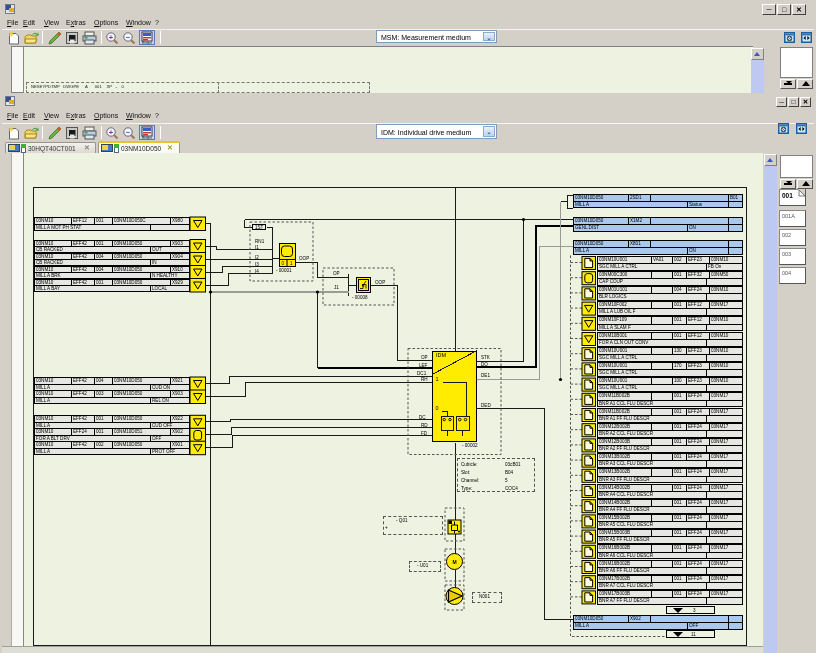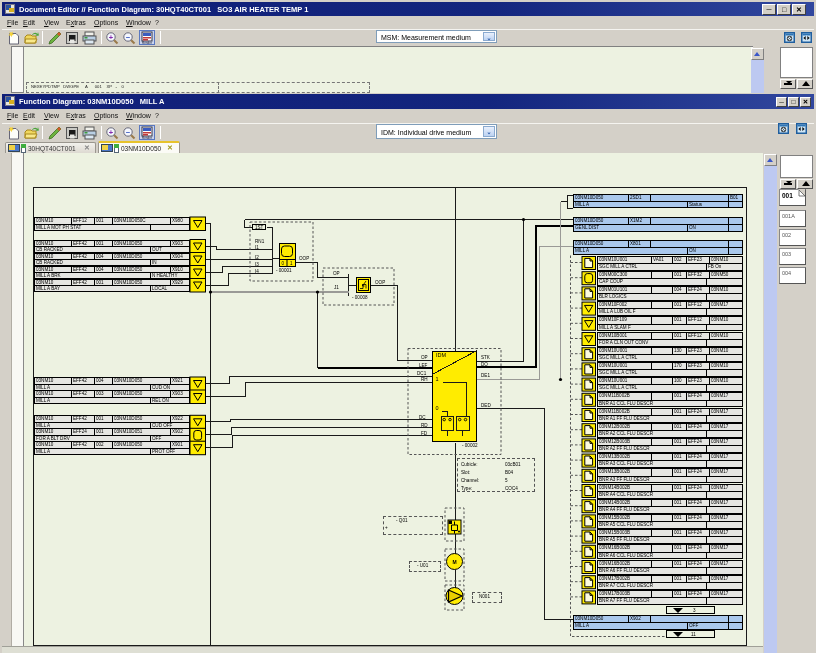--- a/index.html
+++ b/index.html
@@ -17,23 +17,20 @@
 .blu{background:#aac8ec}
 .fbt{position:absolute;font-size:4.6px;color:#000;border:1px solid #000;background:#e6e6e2}
 .card{position:absolute;left:779px;width:27px;height:17px;background:#fff;border:1px solid #888;border-right-color:#555;border-bottom-color:#555;font-size:5.5px;color:#444;padding:2px 0 0 2px}
 .tt{position:absolute;font-size:4.6px;color:#000;white-space:nowrap;line-height:1}
 .lbl{position:absolute;font-size:4.6px;color:#000;white-space:nowrap;line-height:1}
 svg{position:absolute;left:0;top:0}
 </style></head><body>
 <div id="root">
 
 <div class="abs" style="left:0;top:0;width:816px;height:2px;background:#d4d0c8"></div>
-<div class="abs tb" style="left:2px;top:2px;width:812px;height:14px;">
-      <span class="abs" style="left:17px;top:3px;white-space:nowrap">Document Editor // Function Diagram: 30HQT40CT001&nbsp;&nbsp;&nbsp;SO3 AIR HEATER TEMP 1</span>
-    </div>
 <div class="abs" style="left:5px;top:4px;width:10px;height:10px;background:#e8e6e0;border:1px solid #778"></div>
 <div class="abs" style="left:6px;top:5px;width:5px;height:5px;background:#2a52a0"></div>
 <div class="abs" style="left:9px;top:8px;width:5px;height:4px;background:#d8b020"></div>
 <div class="wbtn" style="left:762px;top:4px;width:14px">─</div>
 <div class="wbtn" style="left:777px;top:4px;width:14px">□</div>
 <div class="wbtn" style="left:792px;top:4px;width:14px">✕</div>
 <div class="abs menu" style="left:2px;top:16px;width:812px;height:13px;background:#d4d0c8">
       <span style="left:5px"><u>F</u>ile</span>
       <span style="left:21px"><u>E</u>dit</span>
       <span style="left:42px"><u>V</u>iew</span>
@@ -52,23 +49,20 @@
 <div class="abs" style="left:26px;top:82px;width:344px;height:11px;border:1px dashed #777;background:#edf2e1"></div>
     <div class="abs" style="left:218px;top:82px;width:1px;height:11px;border-left:1px dashed #777"></div>
 <div class="tt" style="left:31px;top:85px;font-size:4.2px;color:#222">NEXEYPDTMP&nbsp;&nbsp;&nbsp;DWGPE&nbsp;&nbsp;&nbsp;&nbsp;&nbsp;A&nbsp;&nbsp;&nbsp;&nbsp;&nbsp;&nbsp;001&nbsp;&nbsp;&nbsp;&nbsp;XP&nbsp;&nbsp;&nbsp;-&nbsp;&nbsp;&nbsp;&nbsp;0</div>
 <div class="abs" style="left:751px;top:48px;width:13px;height:12px;background:#d4d0c8;border:1px solid;border-color:#fff #808080 #808080 #fff"></div>
 <div class="abs" style="left:754px;top:52px;width:0;height:0;border-left:3px solid transparent;border-right:3px solid transparent;border-bottom:4px solid #3a57c8"></div>
 <div class="abs" style="left:751px;top:60px;width:13px;height:33px;background:#bdc9f1"></div>
 <div class="abs" style="left:777px;top:46px;width:39px;height:47px;background:#d4d0c8"></div>
 <div class="abs" style="left:780px;top:47px;width:33px;height:31px;background:#fff;border:1px solid #808080"></div>
 <div class="abs" style="left:780px;top:79px;width:16px;height:10px;background:#d4d0c8;border:1px solid;border-color:#fff #555 #555 #fff"></div>
 <div class="abs" style="left:797px;top:79px;width:16px;height:10px;background:#d4d0c8;border:1px solid;border-color:#fff #555 #555 #fff"></div>
-<div class="abs tb" style="left:2px;top:94px;width:812px;height:15px;">
-      <span class="abs" style="left:17px;top:3px;white-space:nowrap">Function Diagram: 03NM10D050&nbsp;&nbsp;&nbsp;MILL A</span>
-    </div>
 <div class="abs" style="left:5px;top:96px;width:10px;height:10px;background:#e8e6e0;border:1px solid #778"></div>
 <div class="abs" style="left:6px;top:97px;width:5px;height:5px;background:#2a52a0"></div>
 <div class="abs" style="left:9px;top:100px;width:5px;height:4px;background:#d8b020"></div>
 <div class="wbtn" style="left:776px;top:97px;width:11px;height:10px;line-height:8px;font-size:6.5px">─</div>
 <div class="wbtn" style="left:788px;top:97px;width:11px;height:10px;line-height:8px;font-size:6.5px">□</div>
 <div class="wbtn" style="left:800px;top:97px;width:11px;height:10px;line-height:8px;font-size:6.5px">✕</div>
 <div class="abs menu" style="left:2px;top:109px;width:812px;height:14px;background:#d4d0c8">
       <span style="left:5px"><u>F</u>ile</span>
       <span style="left:21px"><u>E</u>dit</span>
       <span style="left:42px"><u>V</u>iew</span>

